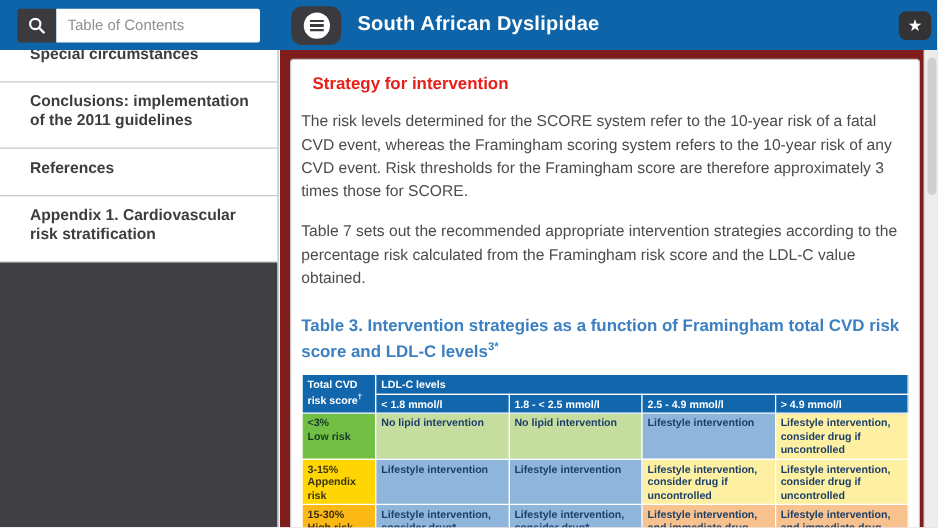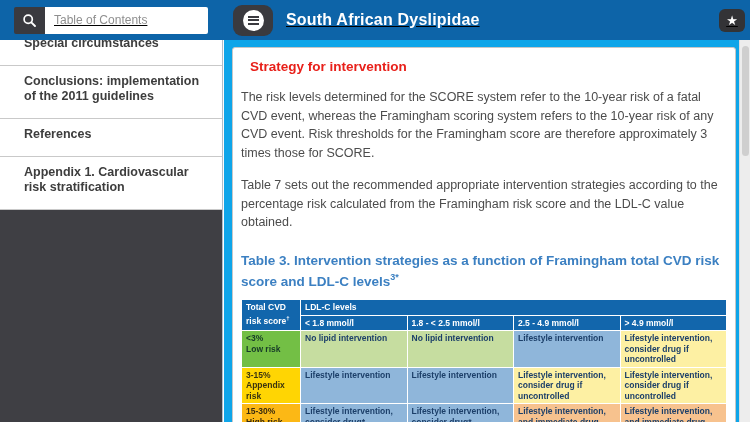--- a/index.html
+++ b/index.html
@@ -4,21 +4,21 @@
 <style>
   html,body{margin:0;padding:0;background:#fff;}
   *{box-sizing:border-box;}
   .app{
     position:relative;width:750px;height:422px;overflow:hidden;
     font-family:"Liberation Sans",sans-serif;background:#fbfbfb;
   }
   
   .topbar{
     position:absolute;top:0;left:0;right:0;height:40px;
-    background:#0d64a8;display:flex;align-items:center;z-index:20;text-decoration:underline;
+    background:#0d64a8;display:flex;align-items:center;z-index:20;
   }
   .icon-btn{border:none;cursor:pointer;background:#3a3a3f;display:flex;align-items:center;justify-content:center;padding:0;}
   .search-btn{width:31px;height:27px;margin-left:14px;border-radius:2px 0 0 2px;}
   .toc-input{
     width:163px;height:27px;border:none;border-radius:0 2px 2px 0;
     font-family:"Liberation Sans",sans-serif;font-size:12px;padding:0 9px;color:#333;outline:none;background:#fff;
   }
   .toc-input::placeholder{color:#8f8f8f;}
   .menu-btn{width:40px;height:31px;margin-left:25px;border-radius:9px;}
   .menu-circle{width:21px;height:21px;border-radius:50%;background:#fff;display:flex;align-items:center;justify-content:center;}
@@ -32,21 +32,21 @@
     position:absolute;top:40px;left:0;bottom:0;width:223px;background:#fff;
     border-right:1px solid #aebdc9;overflow:hidden;display:flex;flex-direction:column;
   }
   .side-item{
     padding:8px 10px 14px 24px;border-bottom:1px solid #c9c9c9;
     font-size:12.5px;font-weight:bold;color:#3d3d3d;line-height:15px;cursor:pointer;
   }
   .side-item.first{margin-top:-12px;}
   .side-dark{flex:1;background:#3f3f44;}
   
-  .content{position:absolute;top:40px;left:224px;right:0;bottom:0;background:#0ea5e9;}
+  .content{position:absolute;top:40px;left:224px;right:0;bottom:0;background:#7f1d1d;}
   .scrollbar{position:absolute;top:0;right:0;bottom:0;width:11px;background:#ededed;border-left:1px solid #dcdcdc;}
   .scroll-thumb{position:absolute;top:6px;left:2px;width:7px;height:110px;border-radius:4px;background:#cfcfcf;}
   .card{
     position:absolute;top:7px;left:8px;right:14px;height:600px;
     background:#fff;border:1px solid #c7c7c7;border-radius:3px;
     padding:9px 8px 10px 8px;
   }
   .red-heading{margin:2px 0 14px 9px;font-size:13.5px;font-weight:bold;color:#e8201a;}
   .para{margin:0 0 14px 0;font-size:12.5px;line-height:18.5px;color:#4c4c4c;}
   .table-title{margin:20px 0 10px 0;font-size:13.5px;font-weight:bold;color:#3c80c2;line-height:17px;}

